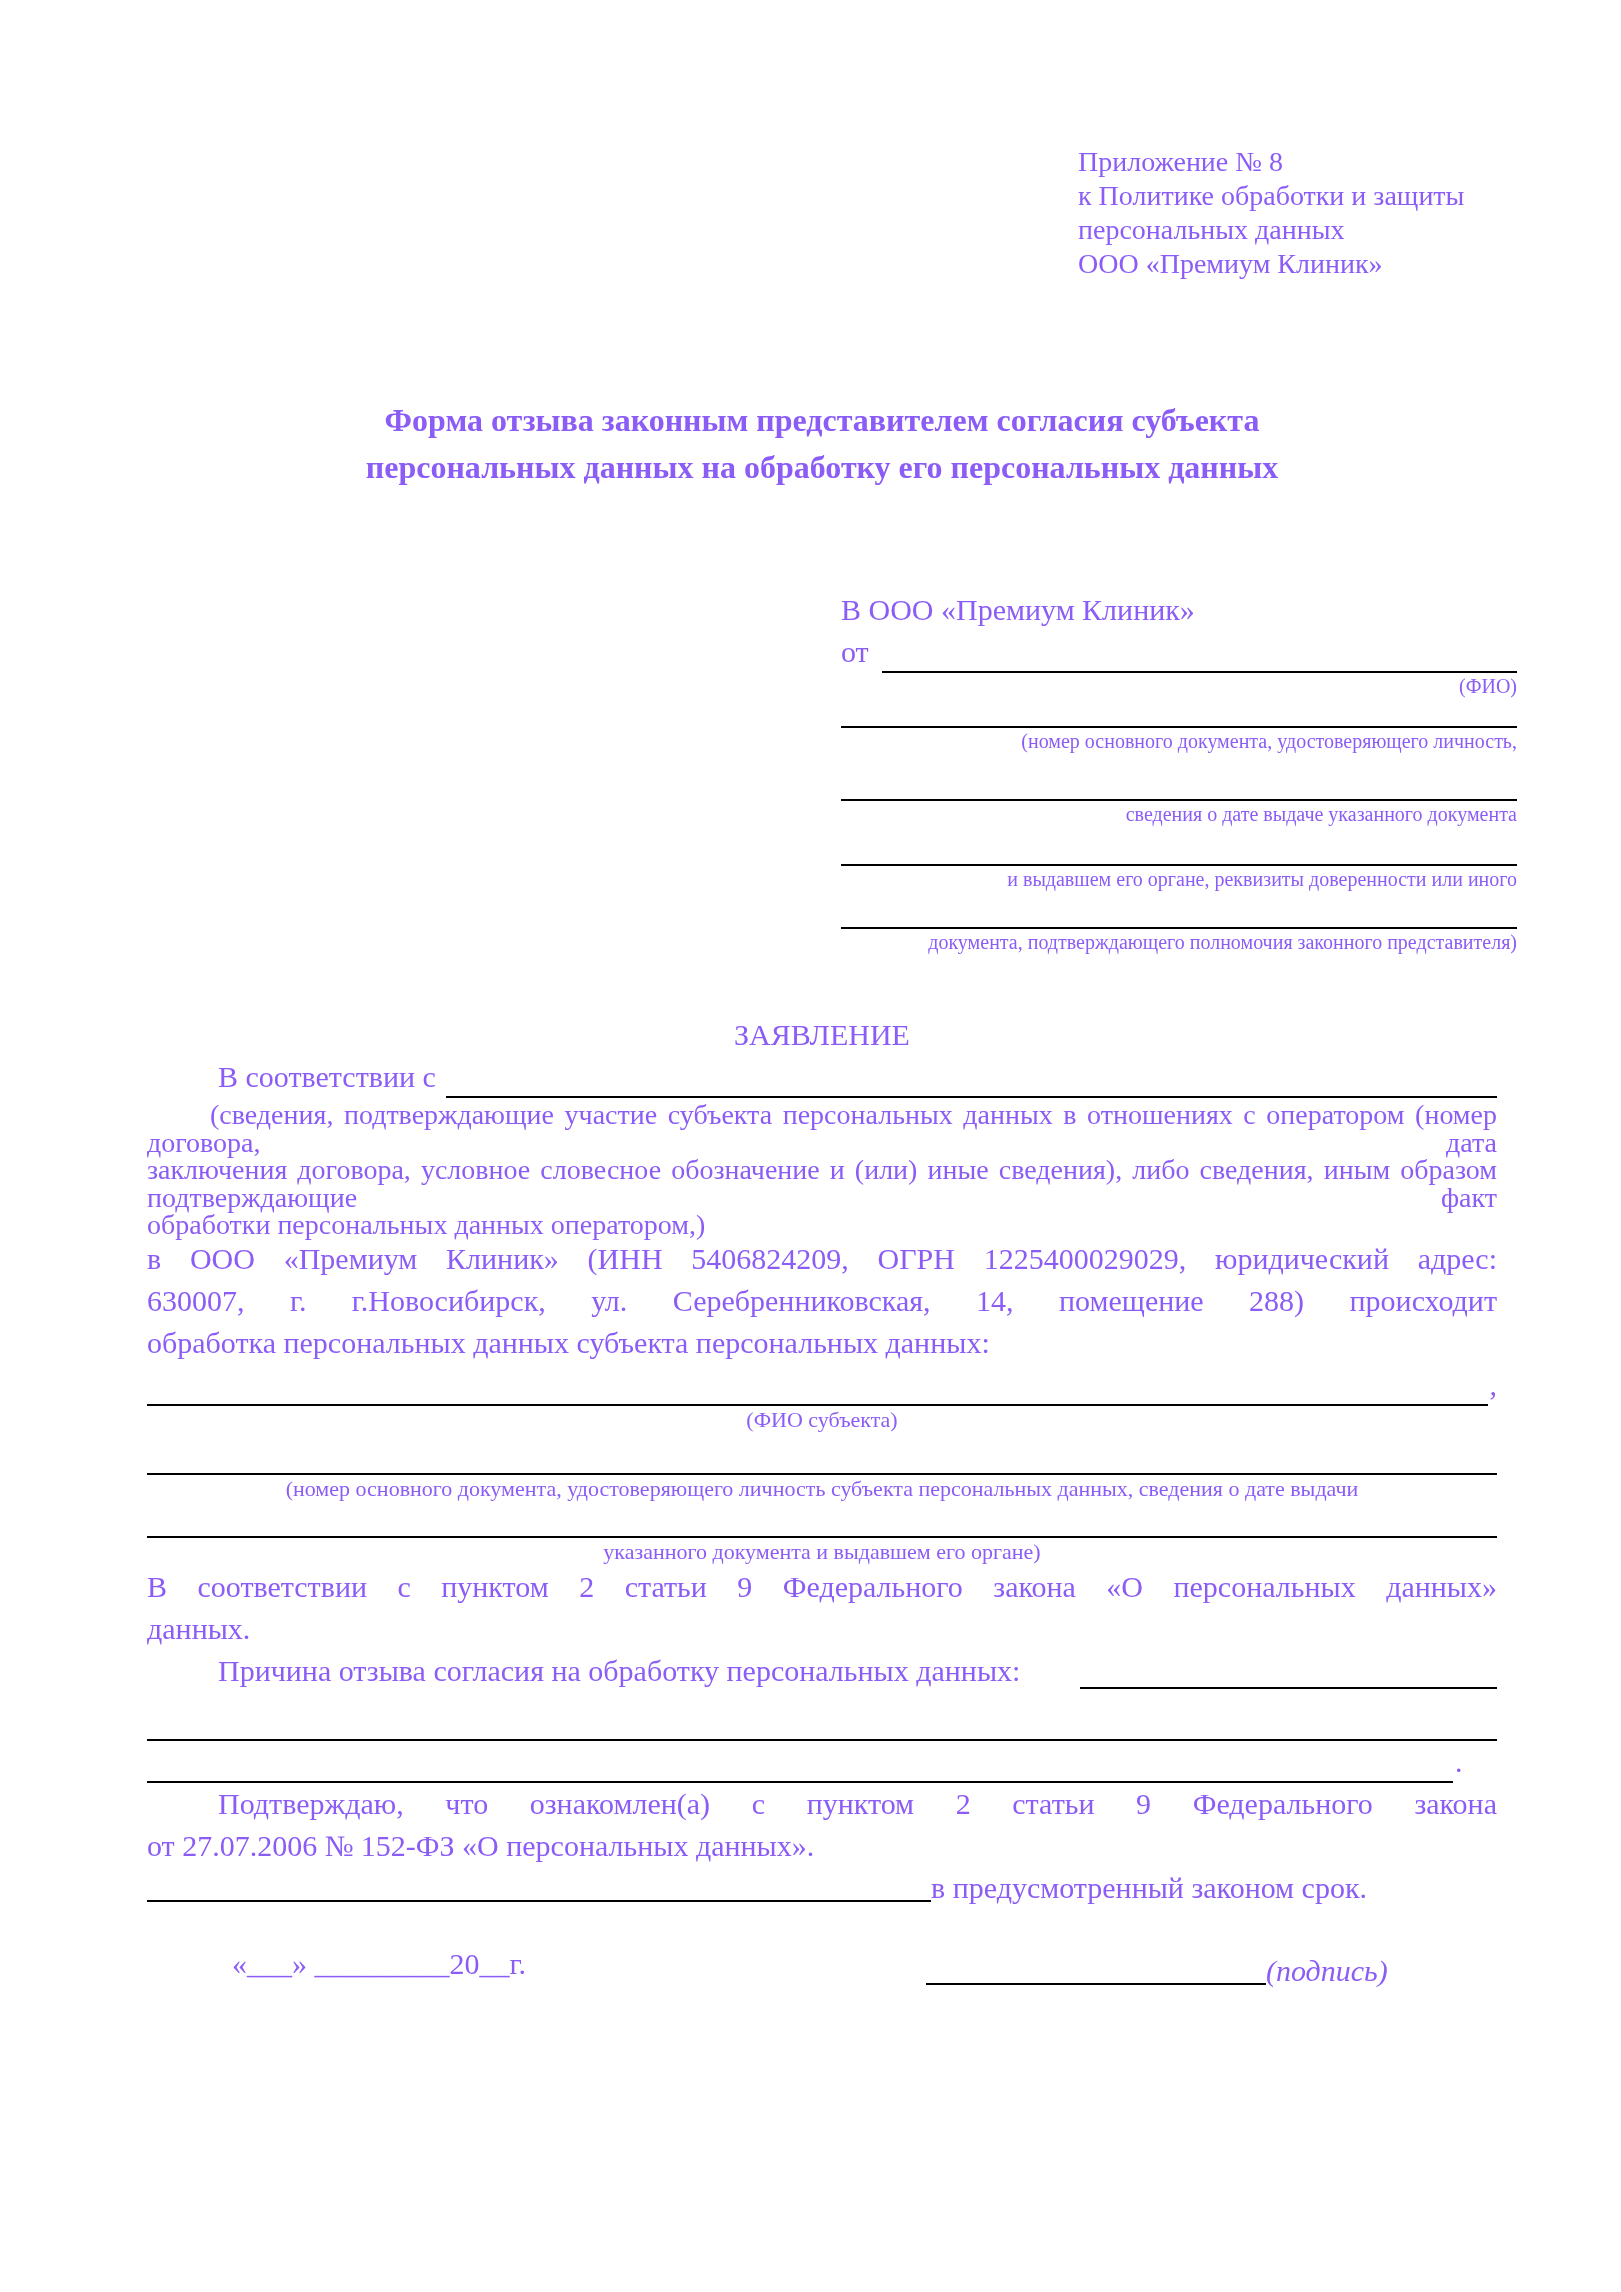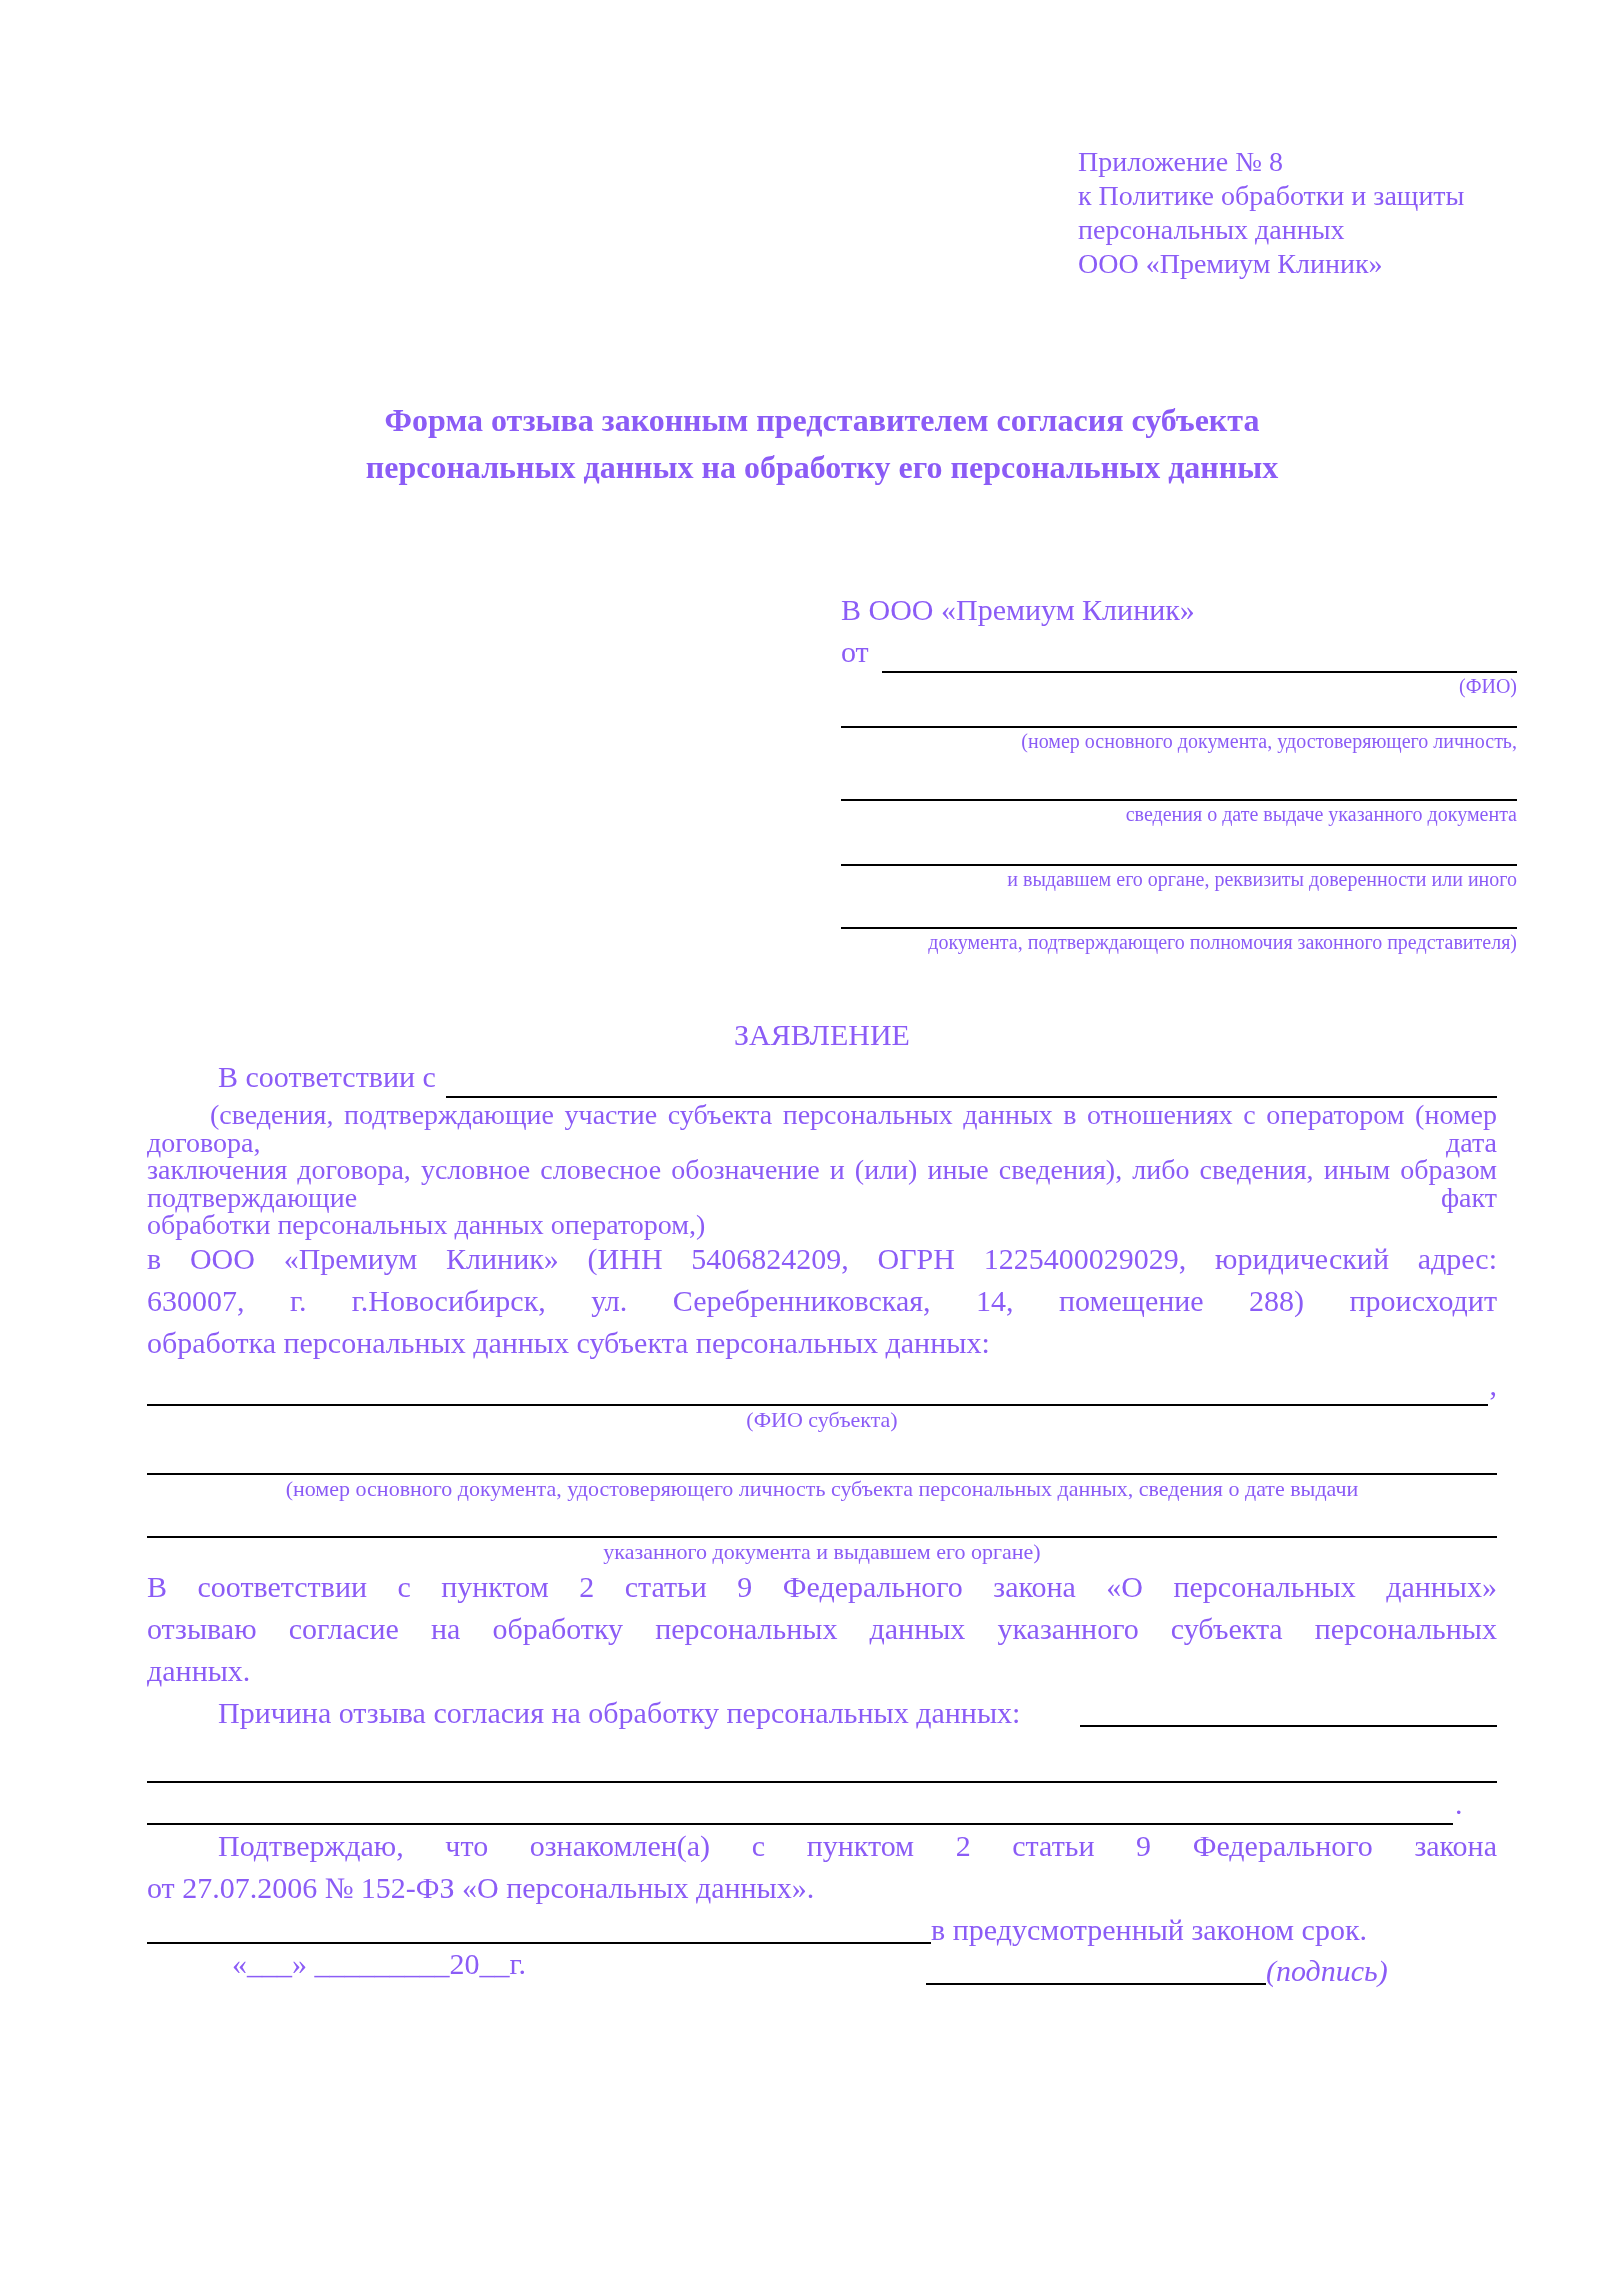--- a/index.html
+++ b/index.html
@@ -33,21 +33,21 @@
   .note { font-size: 28px; line-height: 27.4px; margin-top: 3.9px; }
   .ind64 { text-indent: 63px; }
   .ind72 { text-indent: 71px; }
   .jline { text-align: justify; text-align-last: justify; }
 
   .blankrow { display: flex; align-items: flex-end; }
   .blankrow .fill { flex: 1; }
   .h30 { height: 29px; } .h34 { height: 33px; } .h40 { height: 39px; } .h48 { height: 47px; }
   .cap-lg { font-size: 22px; line-height: 28px; text-align: center; }
 
-  .reason { display: flex; align-items: flex-start; padding-left: 71px; gap: 48px; }
+  .reason { display: flex; align-items: center; padding-left: 71px; gap: 48px; }
   .reason .fill { flex: 1; margin-left: 11.8px; height: 33px; }
 
   .periodrow { display: flex; align-items: flex-end; }
   .periodrow .fill { width: 1306px; height: 37px; }
 
   .reply2 { display: flex; align-items: flex-start; }
   .reply2 .fill { width: 784px; height: 33px; }
 
   .footer { position: absolute; left: 147px; right: 124px; top: 1943px; height: 59px; }
   .f-date { position: absolute; left: 85px; top: 0; }
@@ -119,21 +119,20 @@
   <div class="cap-lg">(ФИО субъекта)</div>
 
   <div class="fill h40"></div>
   <div class="cap-lg">(номер основного документа, удостоверяющего личность субъекта персональных данных, сведения о дате выдачи</div>
 
   <div class="fill h34"></div>
   <div class="cap-lg">указанного документа и выдавшем его органе)</div>
 
   <div>
     <div class="jline">В соответствии с пунктом 2 статьи 9 Федерального закона «О персональных данных»</div>
-    <div class="jline">отзываю согласие на обработку персональных данных указанного субъекта персональных</div>
     <div>данных.</div>
   </div>
 
   <div class="reason">
     <span>Причина отзыва согласия на обработку персональных данных:</span>
     <span class="fill"></span>
   </div>
 
   <div class="fill h48"></div>
   <div class="periodrow">

